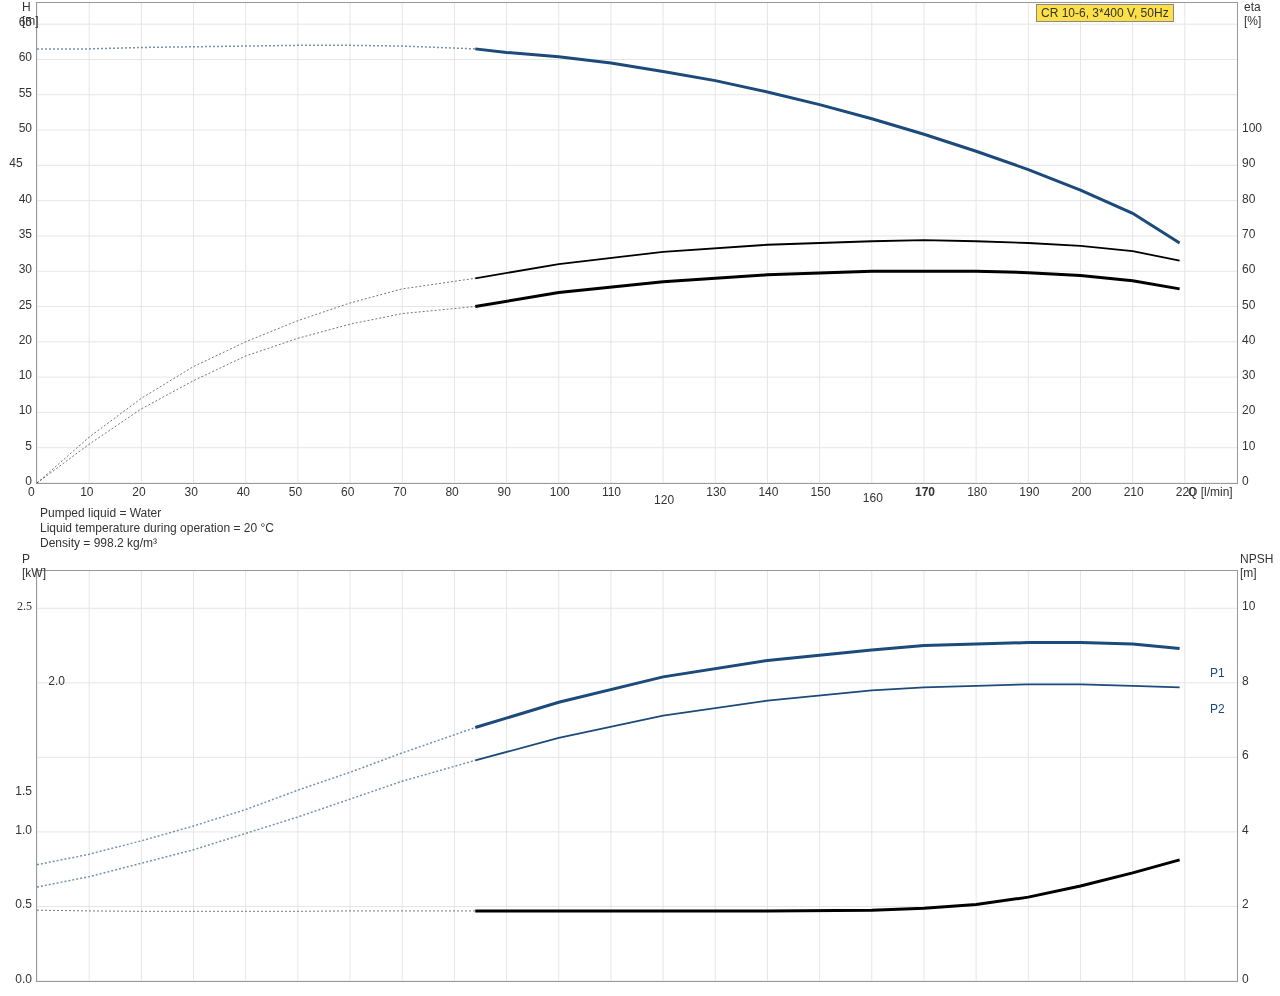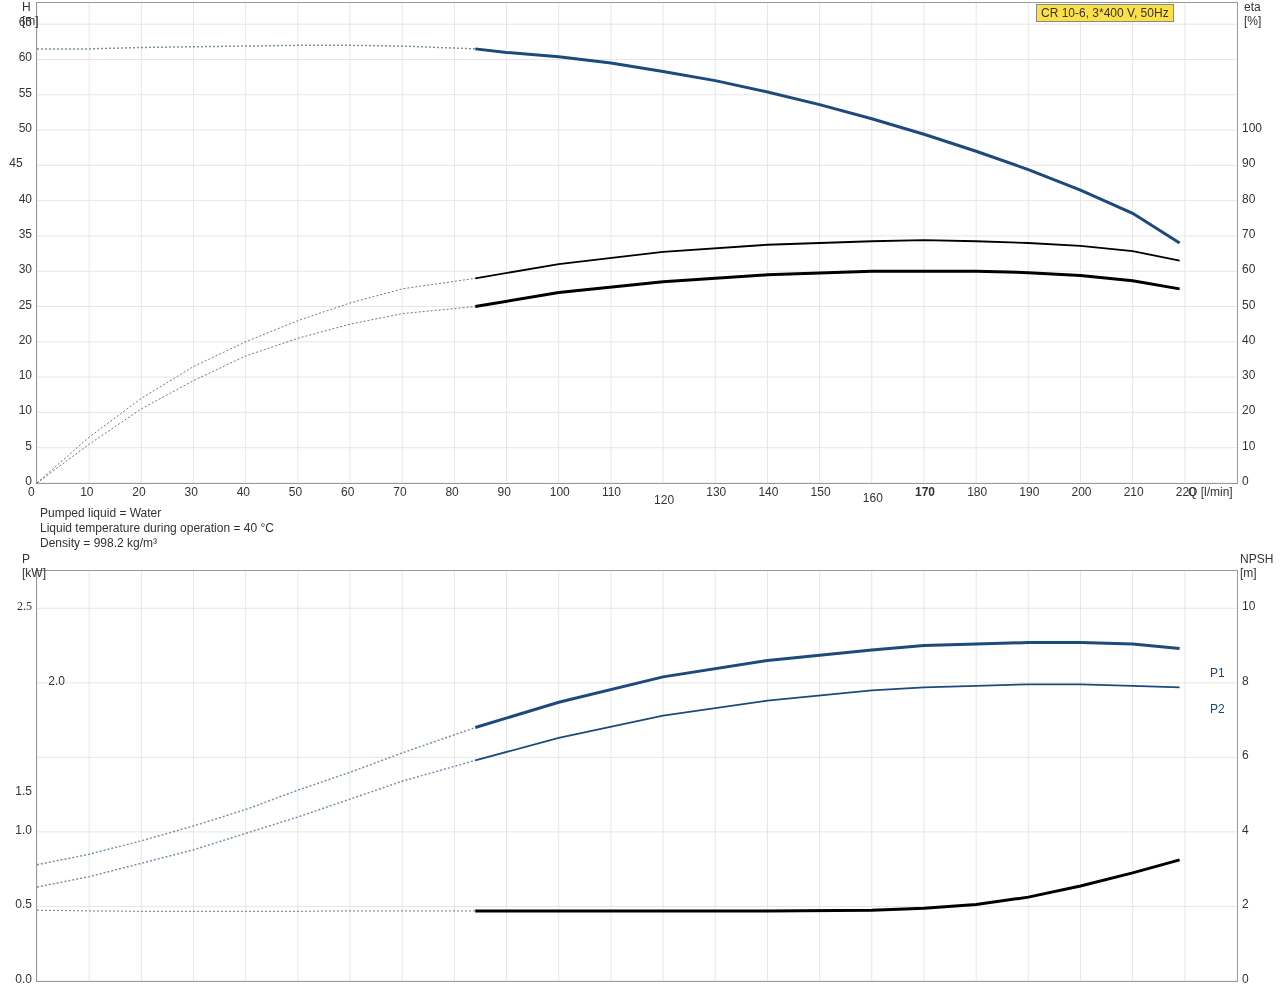--- a/index.html
+++ b/index.html
@@ -134,21 +134,21 @@
       <div class="tick-label" style="top: 485px; left: 967.13px;">180</div>
       <div class="tick-label" style="top: 485px; left: 1019.3px;">190</div>
       <div class="tick-label" style="top: 485px; left: 1071.48px;">200</div>
       <div class="tick-label" style="top: 485px; left: 1123.65px;">210</div>
       <div class="tick-label" style="top: 485px; left: 1175.83px;">220</div>
     </div>
 
 <div class="legend-box" style="left:1036px;top:4px">CR 10-6, 3*400 V, 50Hz</div>
 
 <div class="note" style="left:40px;top:506px">Pumped liquid = Water</div>
-<div class="note" style="left:40px;top:521px">Liquid temperature during operation = 40 °C</div>
+<div class="note" style="left:40px;top:521px">Liquid temperature during operation = 20 °C</div>
 <div class="note" style="left:40px;top:536px">Density = 998.2 kg/m³</div>
 
 <div class="plot-area" id="plot-bottom" style="left:36px;top:570px;width:1200px;height:410px"><svg width="1200" height="410">
         <g class="grid">
           <line x1="0" x2="0" y1="0" y2="410"></line>
           <line x1="52.17391304347826" x2="52.17391304347826" y1="0" y2="410"></line>
           <line x1="104.34782608695652" x2="104.34782608695652" y1="0" y2="410"></line>
           <line x1="156.52173913043478" x2="156.52173913043478" y1="0" y2="410"></line>
           <line x1="208.69565217391303" x2="208.69565217391303" y1="0" y2="410"></line>
           <line x1="260.8695652173913" x2="260.8695652173913" y1="0" y2="410"></line>

